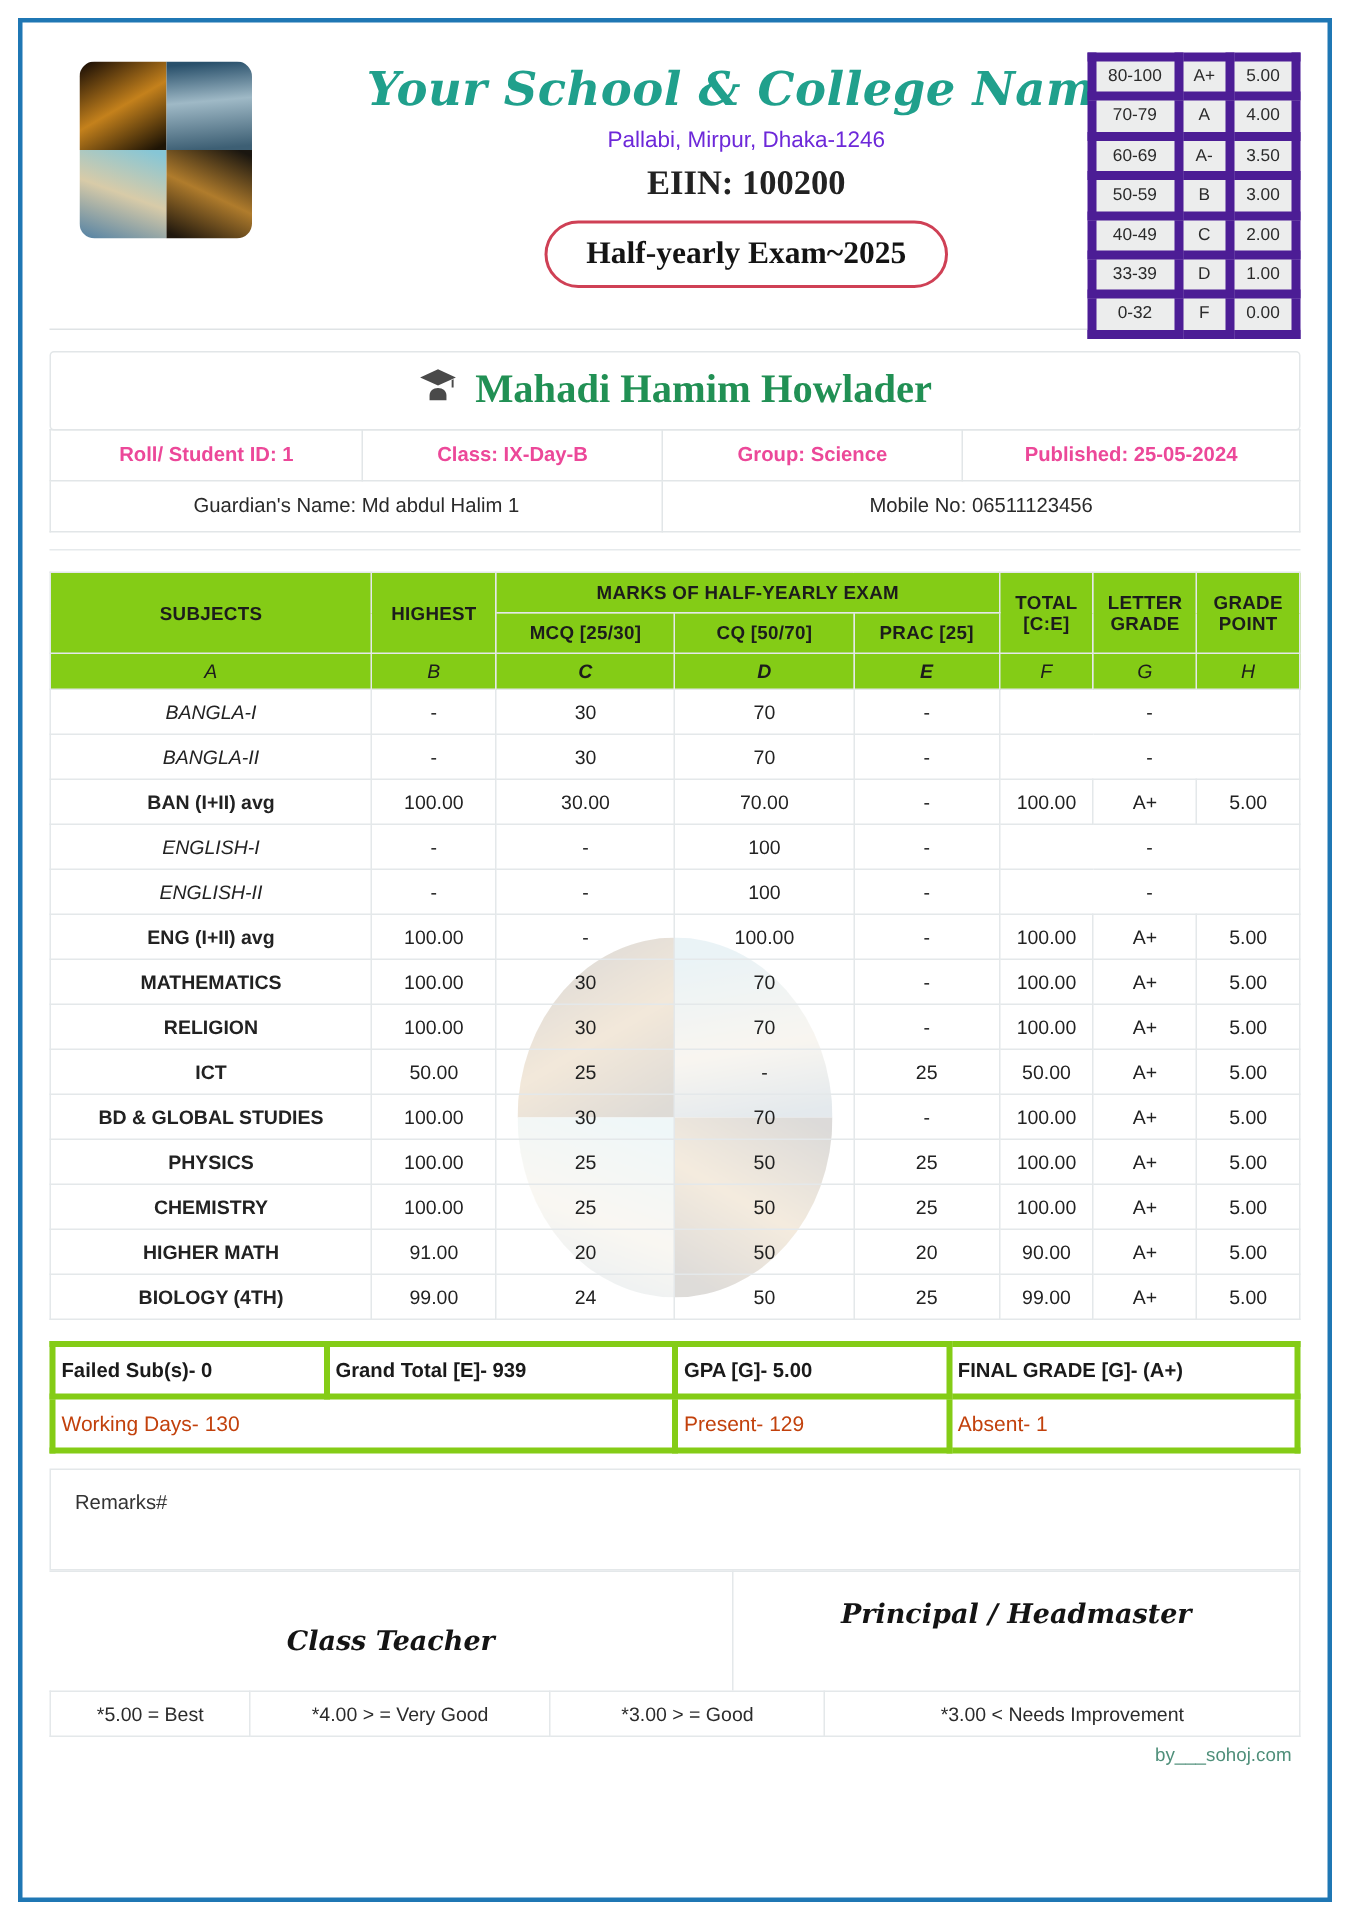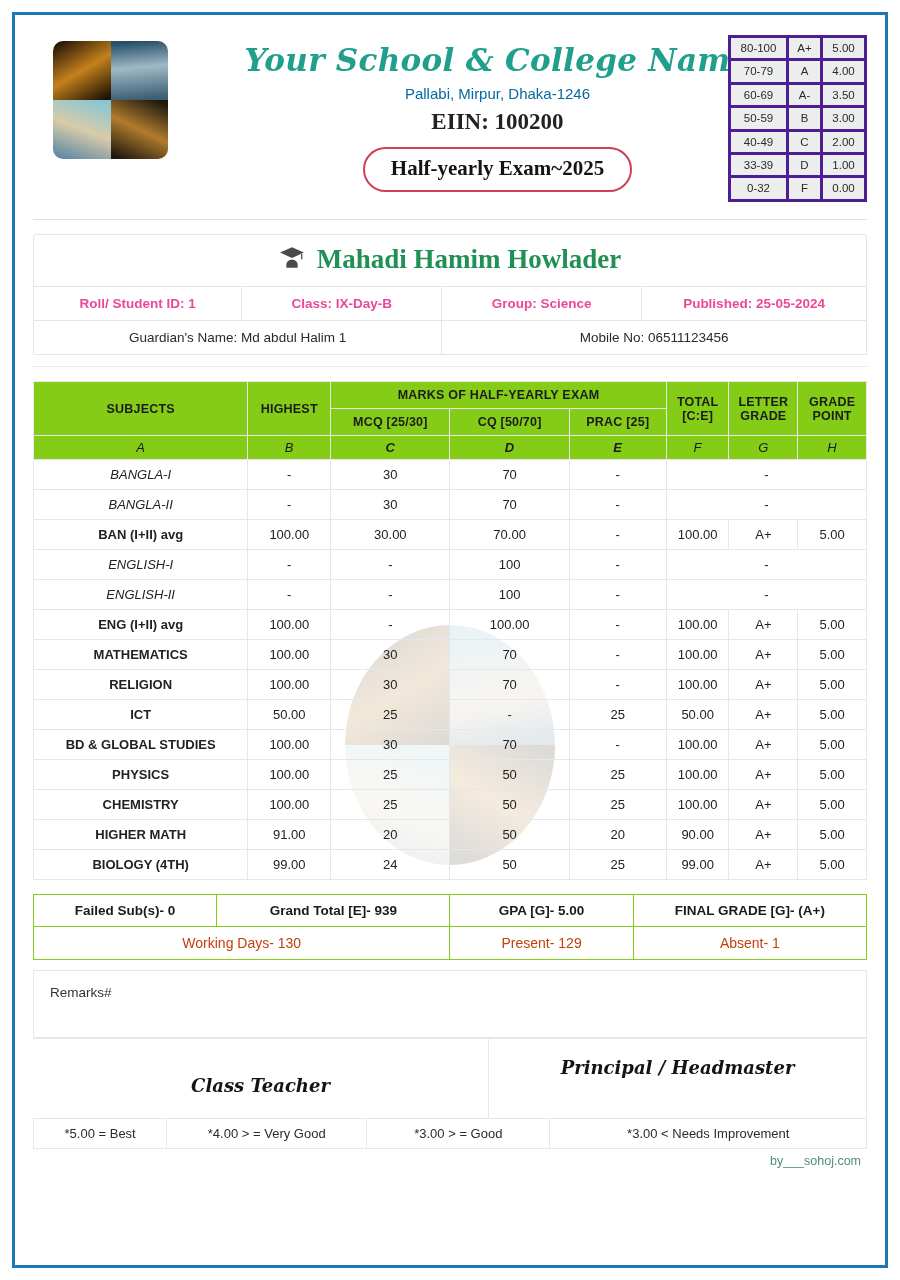--- a/index.html
+++ b/index.html
@@ -92,21 +92,21 @@
     font-style: italic;
     font-weight: bold;
     font-size: 31px;
     color: #20a08c;
     letter-spacing: 0.3px;
     line-height: 1.1;
   }
 
   .school-addr {
     font-size: 15px;
-    color: #0369a1;
+    color: #6d28d9;
     margin-top: 8px;
   }
 
   .eiin {
     font-family: "Liberation Serif", serif;
     font-weight: bold;
     font-size: 23px;
     color: #222222;
     margin-top: 7px;
   }
@@ -126,21 +126,21 @@
   
   .grade-scale {
     position: absolute;
     right: 0px;
     top: 6px;
     border-collapse: collapse;
     font-size: 11.5px;
     color: #2a2a2a;
   }
   .grade-scale td {
-    border: 3px solid #4c1d95;
+    border: 6px solid #4c1d95;
     background: #eceded;
     padding: 3px 7px;
     text-align: center;
     min-width: 34px;
     line-height: 1.25;
   }
   .grade-scale td.gs-range { min-width: 58px; }
   .grade-scale td.gs-pt { min-width: 44px; }
 
   
@@ -216,21 +216,21 @@
   .col-high { width: 82px; }
   .col-mcq  { width: 118px; }
   .col-cq   { width: 118px; }
   .col-prac { width: 96px; }
   .col-tot  { width: 62px; }
   .col-let  { width: 68px; }
   .col-gp   { width: 68px; }
 
   
   .summary { width: 100%; border-collapse: collapse; margin-top: 14px; font-size: 13.5px; }
-  .summary td { border: 1px solid #84cc16; text-align: center; padding: 8px 4px; }
+  .summary td { border: 4px solid #84cc16; text-align: left; padding: 8px 4px; }
   .sum-bold { font-weight: bold; color: #1a1a1a; }
   .sum-norm { font-weight: normal; color: #c2410c; font-size: 14px; }
 
   .eval-row td { padding: 12px 4px; }
   .eval-text { font-size: 16px; color: #222222; }
   .merit {
     font-family: "Liberation Serif", serif;
     font-weight: bold;
     font-size: 24px;
     color: #cd3a4f;

